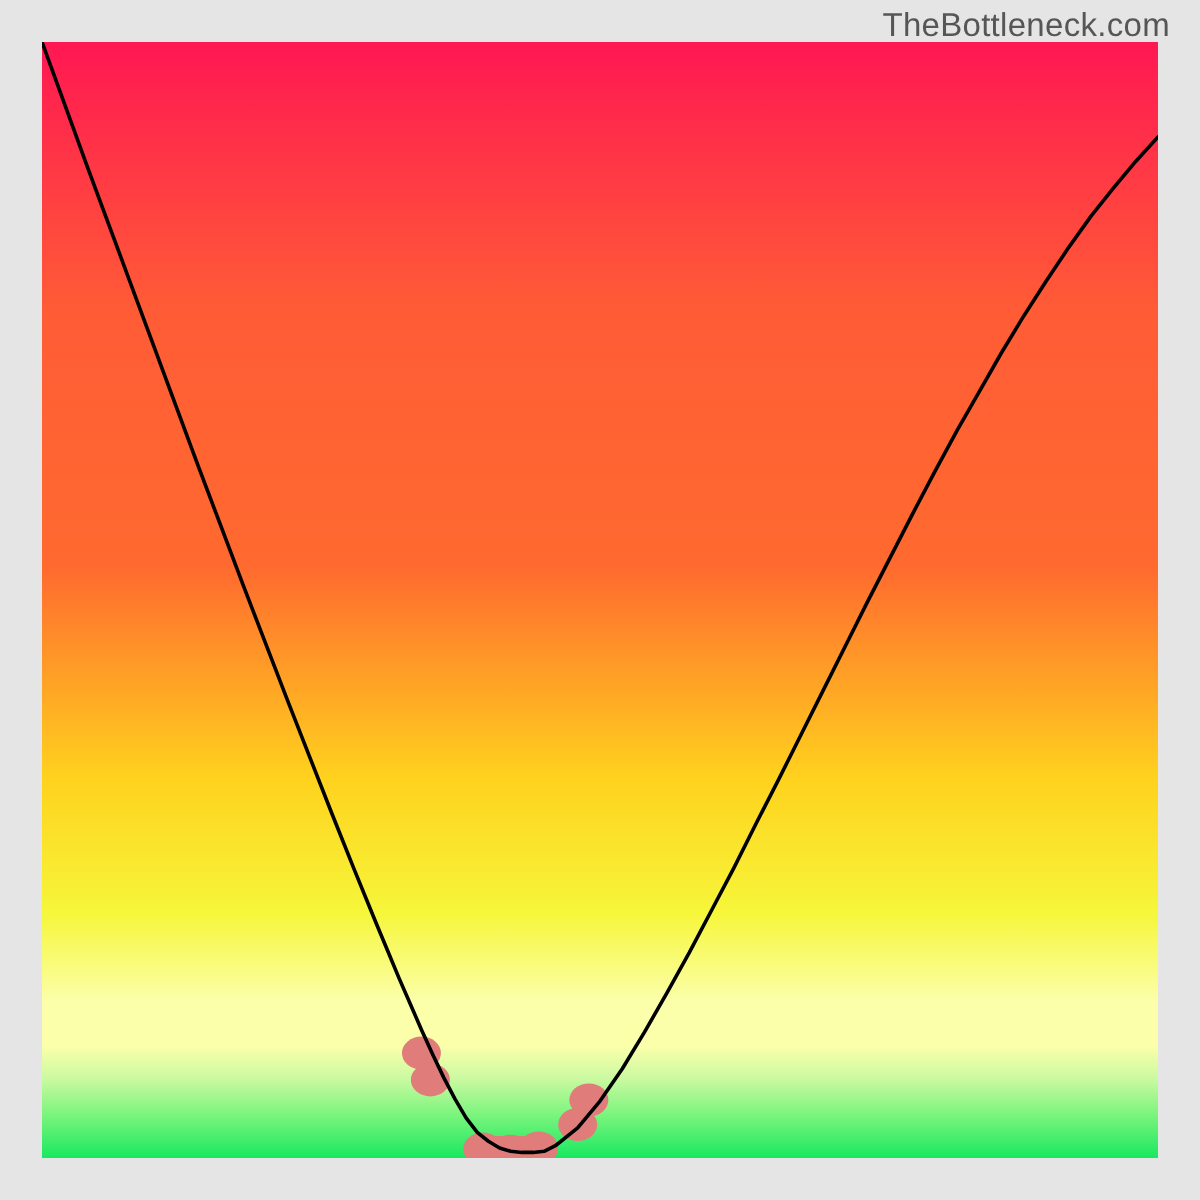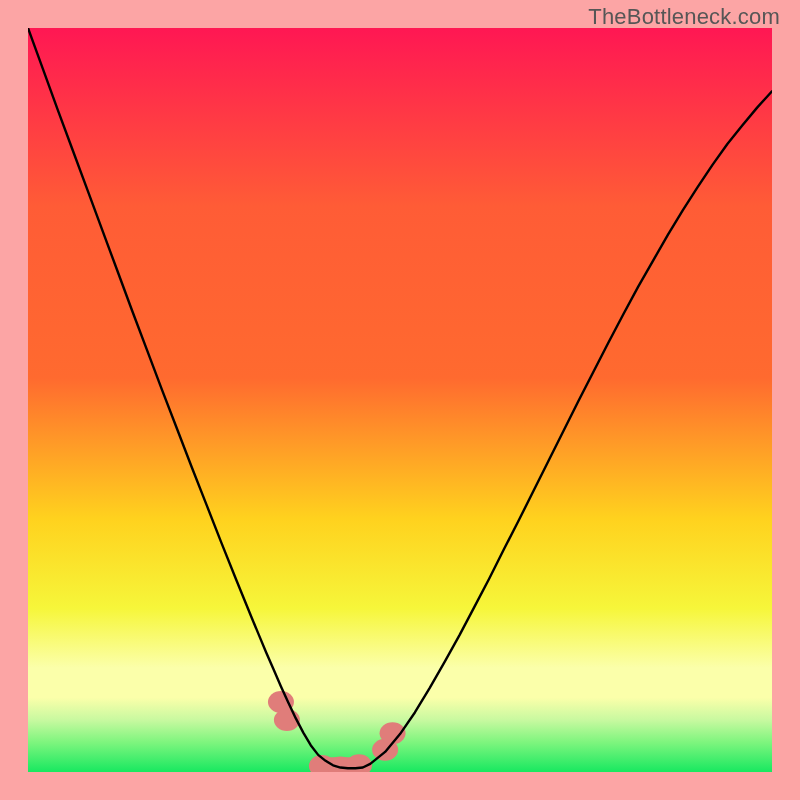--- a/index.html
+++ b/index.html
@@ -10,21 +10,21 @@
     overflow: hidden;
     background: #000;
     font-family: Arial, Helvetica, sans-serif;
   }
   .frame {
     position: absolute;
     left: 0;
     top: 0;
     width: 800px;
     height: 800px;
-    background: #fca5a5;
+    background: #e5e5e5;
   }
   .plot {
     position: absolute;
     left: 28px;
     top: 28px;
     width: 744px;
     height: 744px;
     overflow: hidden;
   }
   .gradient {

